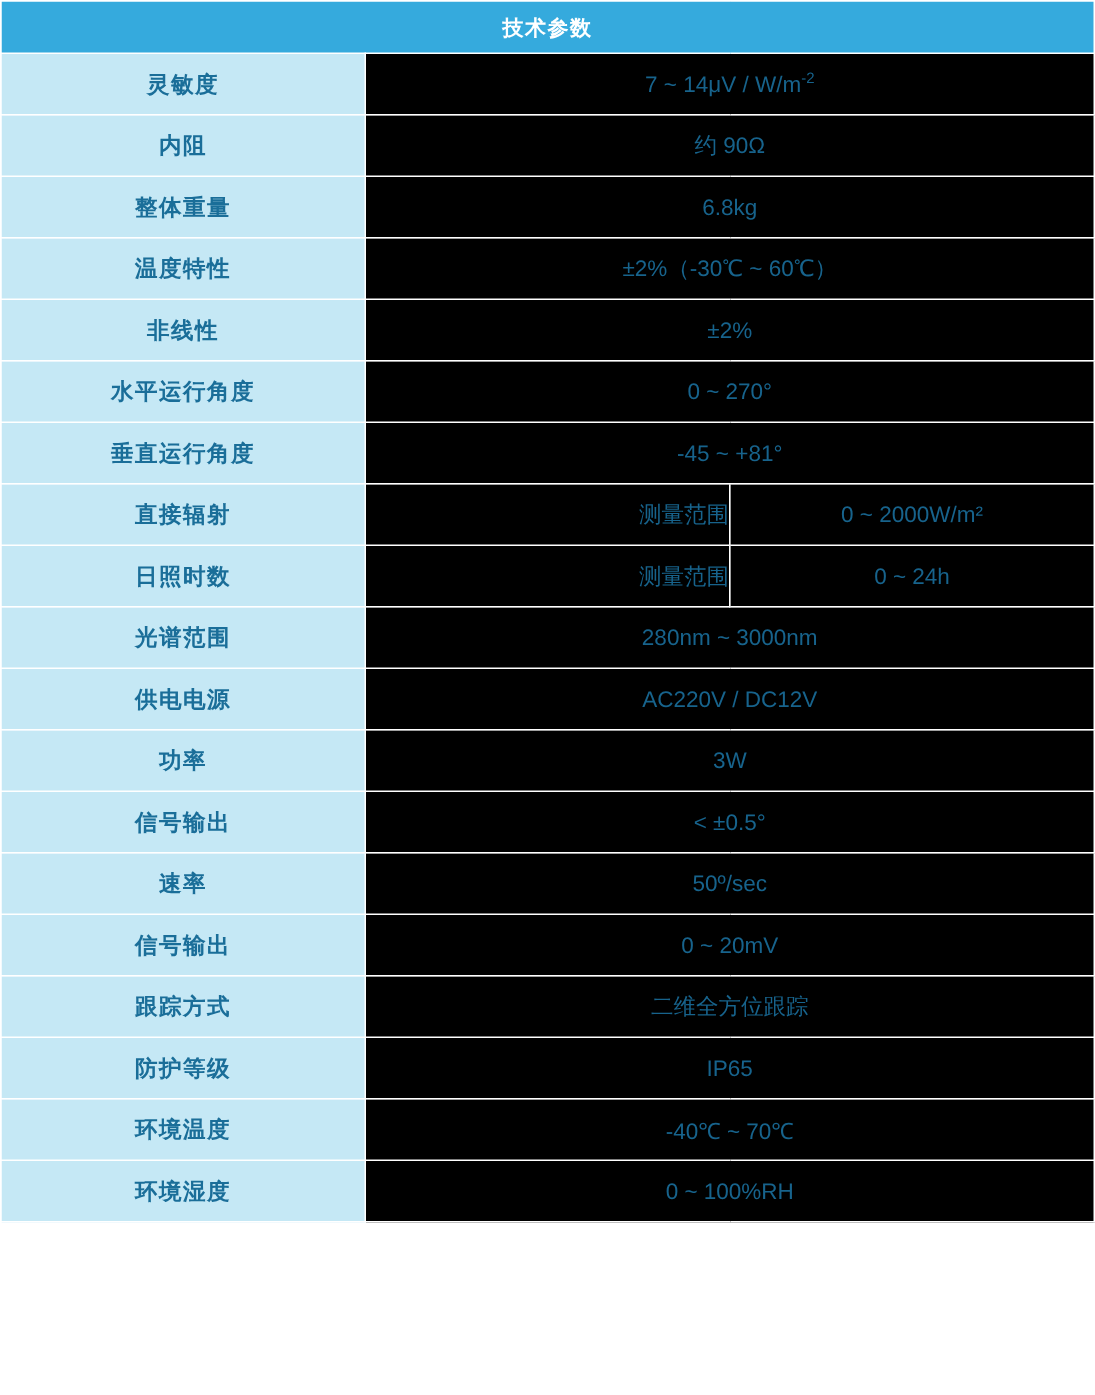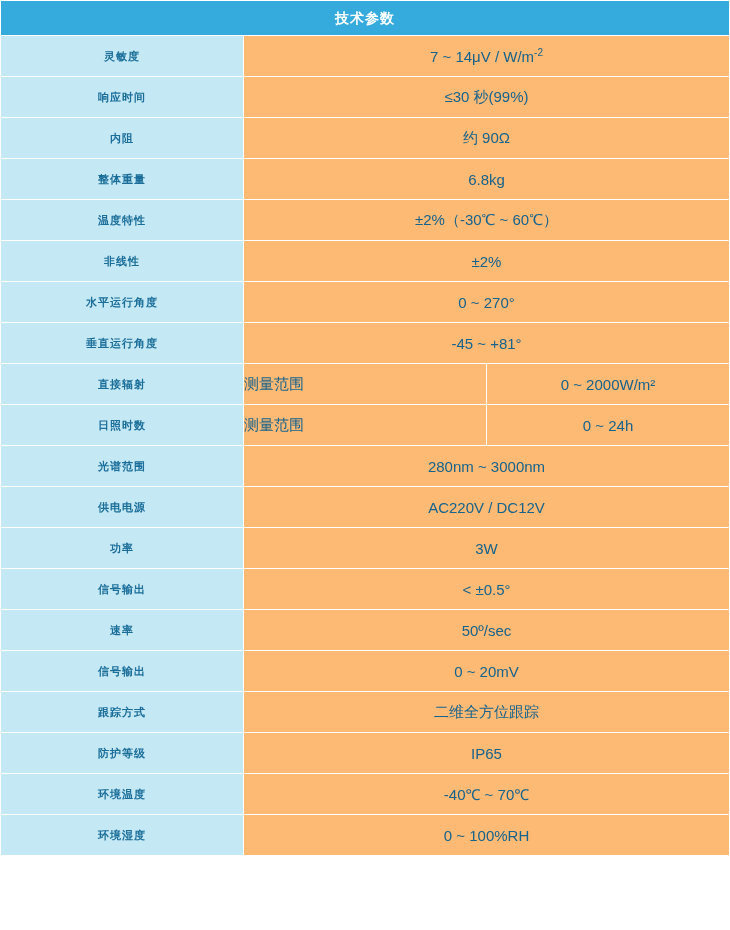--- a/index.html
+++ b/index.html
@@ -28,36 +28,36 @@
     font-size: 14px;
     font-weight: bold;
     text-align: center;
     height: 34px;
     line-height: 34px;
     letter-spacing: 1px;
   }
   .label-cell {
     background: #c5e8f5;
     color: #1a6e99;
-    font-size: 11px;
+    font-size: 15px;
     font-weight: bold;
     text-align: center;
     height: 40px;
     width: 156px;
     letter-spacing: 1px;
   }
   .value-cell {
-    background: #fdba74;
+    background: #000000;
     color: #17638c;
     font-size: 15px;
     text-align: center;
     height: 40px;
   }
   .value-cell.sub-label {
-    text-align: left;
+    text-align: right;
     width: 298px;
   }
   .value-cell.sub-value {
     text-align: center;
   }
   sup {
     font-size: 10px;
     vertical-align: super;
   }
 </style>
@@ -67,24 +67,20 @@
 <table class="spec-table">
   <tbody>
     <tr>
       <td class="title-cell" colspan="3">技术参数</td>
     </tr>
   </tbody>
   <tbody id="rows-body">
       <tr>
         <td class="label-cell">灵敏度</td>
         <td class="value-cell" colspan="2"><span>7 ~ 14μV / W/m</span><sup>-2</sup></td>
-      </tr>
-      <tr>
-        <td class="label-cell">响应时间</td>
-        <td class="value-cell" colspan="2">≤30 秒(99%)</td>
       </tr>
       <tr>
         <td class="label-cell">内阻</td>
         <td class="value-cell" colspan="2">约 90Ω</td>
       </tr>
       <tr>
         <td class="label-cell">整体重量</td>
         <td class="value-cell" colspan="2">6.8kg</td>
       </tr>
       <tr>

